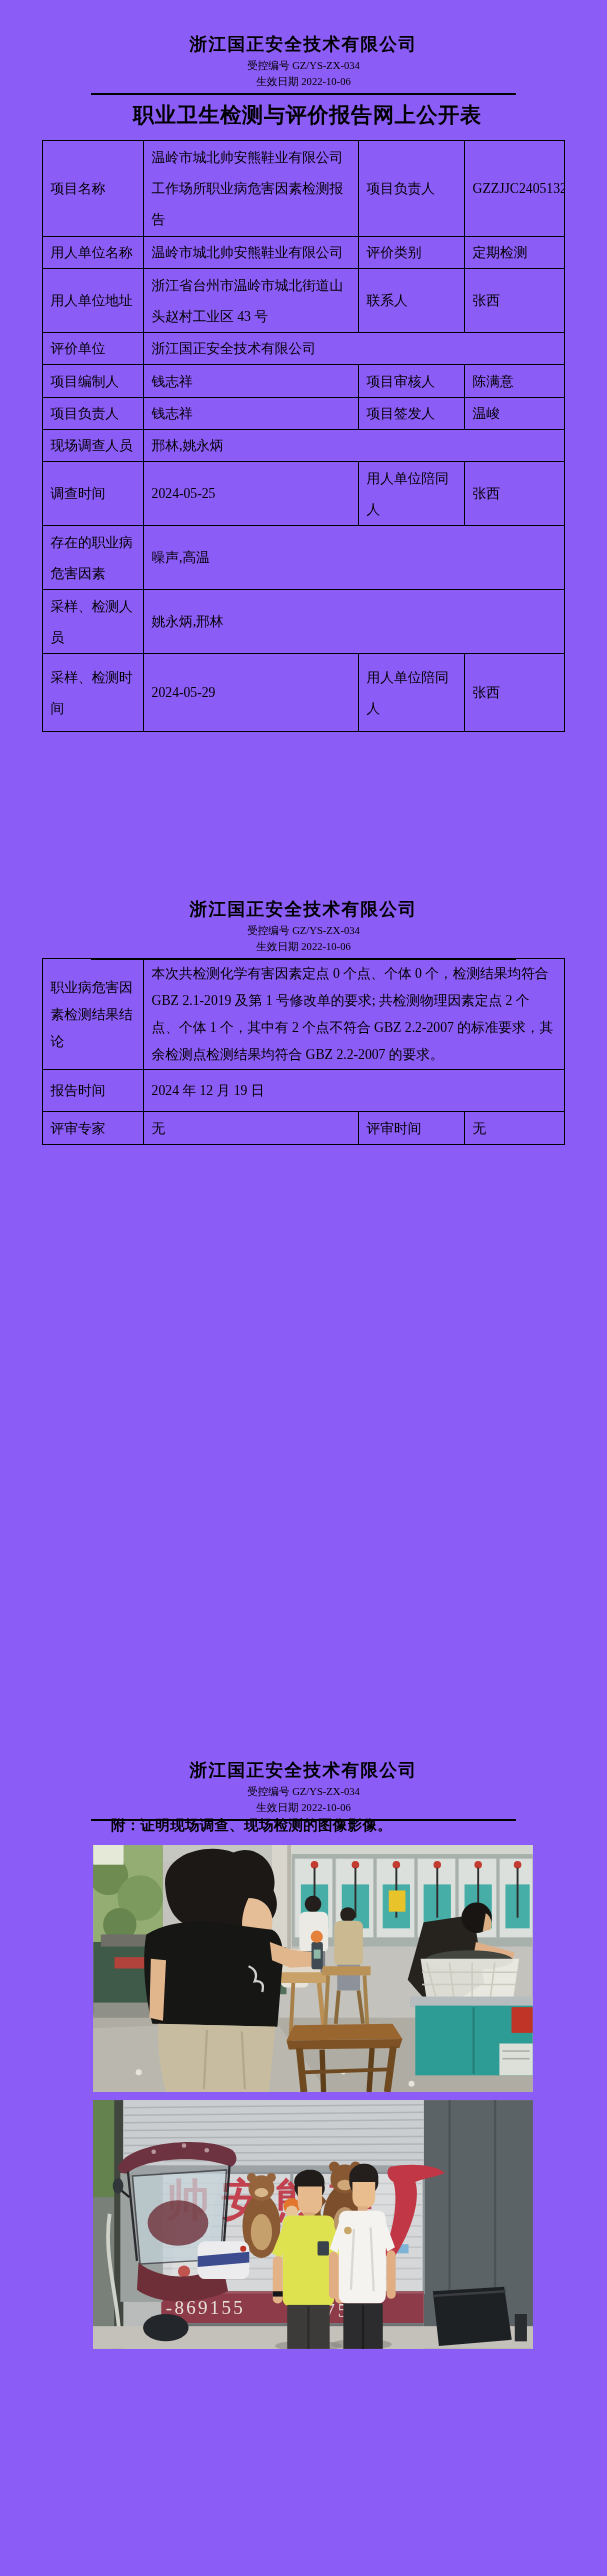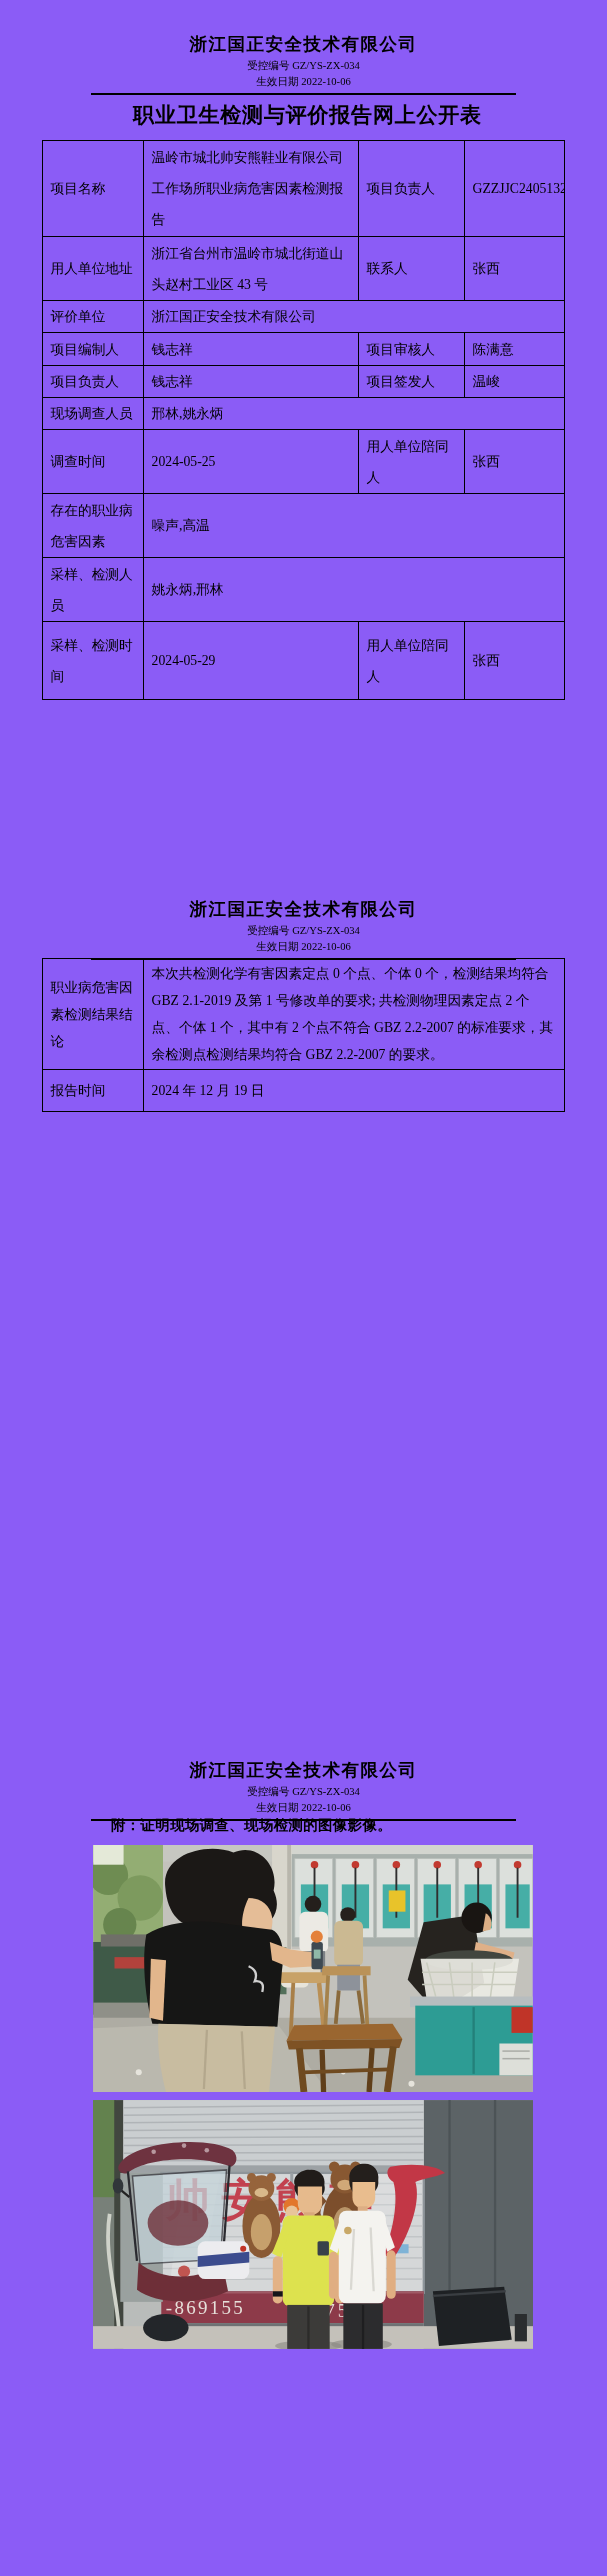--- a/index.html
+++ b/index.html
@@ -45,20 +45,26 @@
         <col style="width:106px">
         <col style="width:100px">
       </colgroup>
     <tbody>
         <tr style="height:96px">
       <td>项目名称</td>
       <td>温岭市城北帅安熊鞋业有限公司工作场所职业病危害因素检测报告</td>
       <td>项目负责人</td>
       <td>GZZJJC2405132</td>
     </tr>
+    <tr style="height:32px">
+      <td>用人单位名称</td>
+      <td>温岭市城北帅安熊鞋业有限公司</td>
+      <td>评价类别</td>
+      <td>定期检测</td>
+    </tr>
     <tr style="height:64px">
       <td>用人单位地址</td>
       <td>浙江省台州市温岭市城北街道山头赵村工业区 43 号</td>
       <td>联系人</td>
       <td>张西</td>
     </tr>
     <tr style="height:27px">
       <td>评价单位</td>
       <td colspan="3">浙江国正安全技术有限公司</td>
     </tr>
@@ -116,20 +122,26 @@
         <col style="width:100px">
       </colgroup>
     <tbody>
         <tr style="height:111px">
       <td class="concl-lbl">职业病危害因素检测结果结论</td>
       <td colspan="3" class="conclusion">本次共检测化学有害因素定点 0 个点、个体 0 个，检测结果均符合 GBZ 2.1-2019 及第 1 号修改单的要求; 共检测物理因素定点 2 个点、个体 1 个，其中有 2 个点不符合 GBZ 2.2-2007 的标准要求，其余检测点检测结果均符合 GBZ 2.2-2007 的要求。</td>
     </tr>
     <tr style="height:42px">
       <td>报告时间</td>
       <td colspan="3">2024 年 12 月 19 日</td>
+    </tr>
+    <tr style="height:33px">
+      <td>评审专家</td>
+      <td>无</td>
+      <td>评审时间</td>
+      <td>无</td>
     </tr>
   </tbody>
     </table>
 
   <div class="lh" style="top:1759px">
     <div class="co">浙江国正安全技术有限公司</div>
     <div class="sub">受控编号 GZ/YS-ZX-034</div>
     <div class="sub">生效日期 2022-10-06</div>
     <div class="rule"></div>
   </div>

